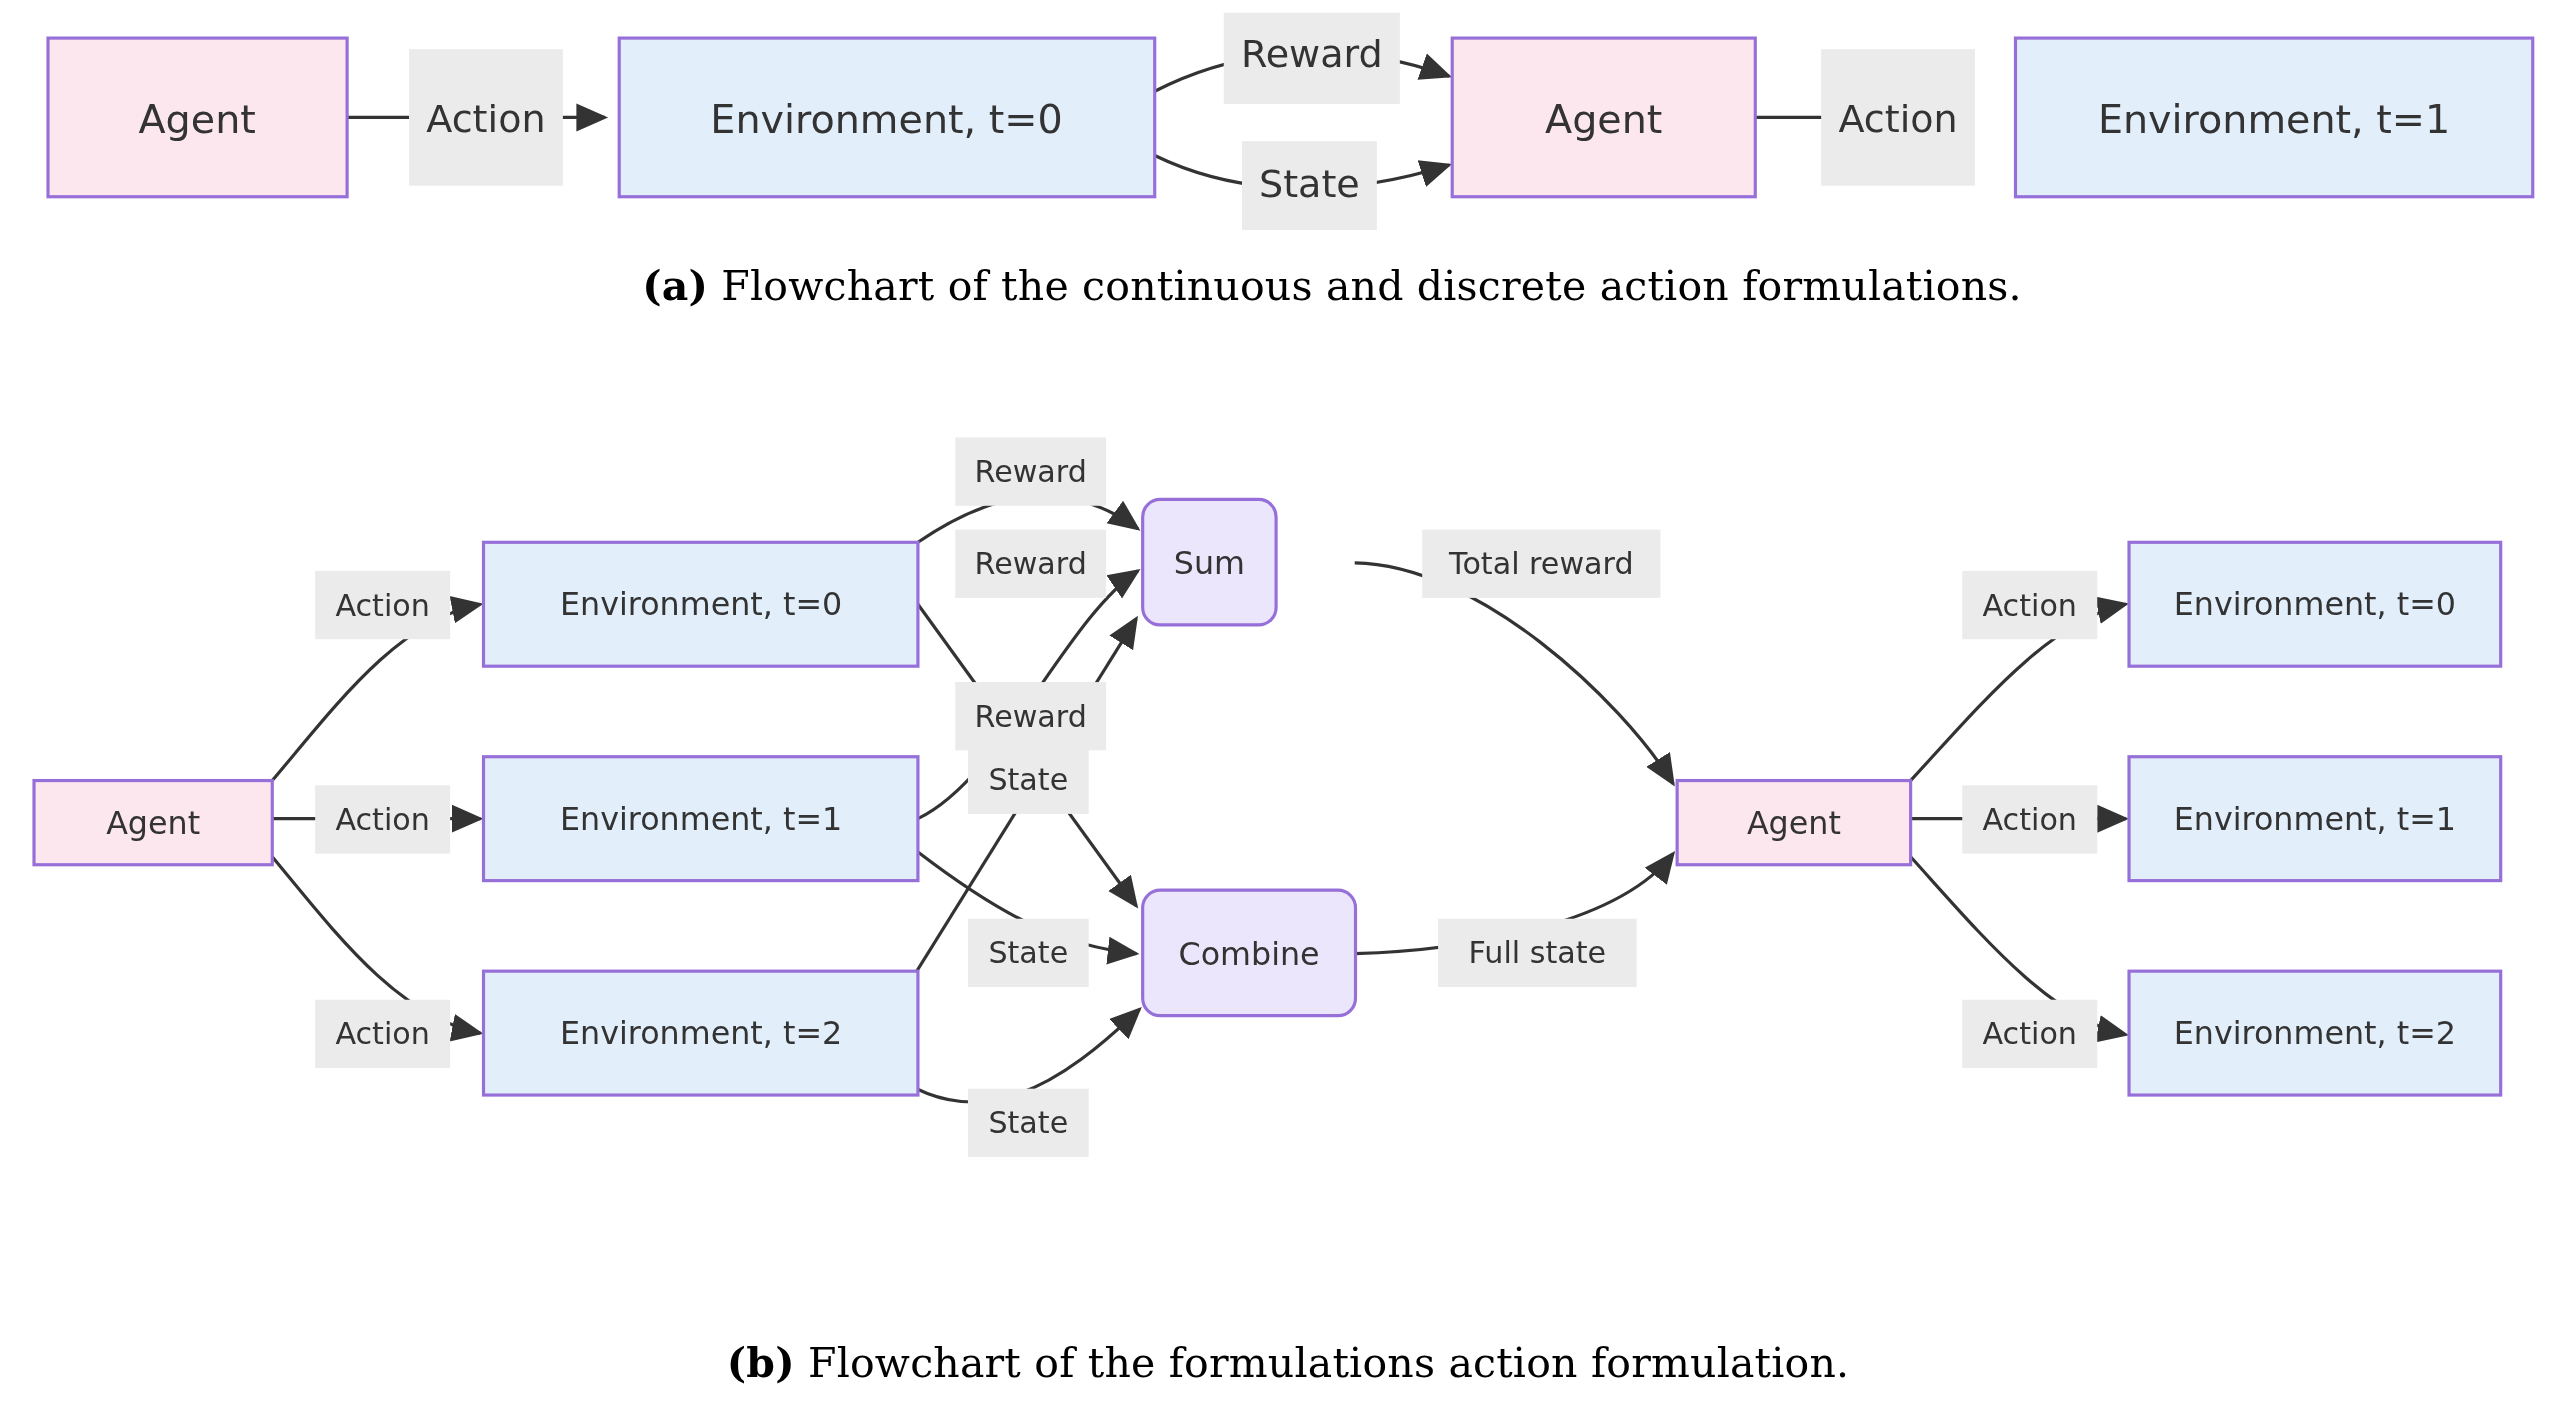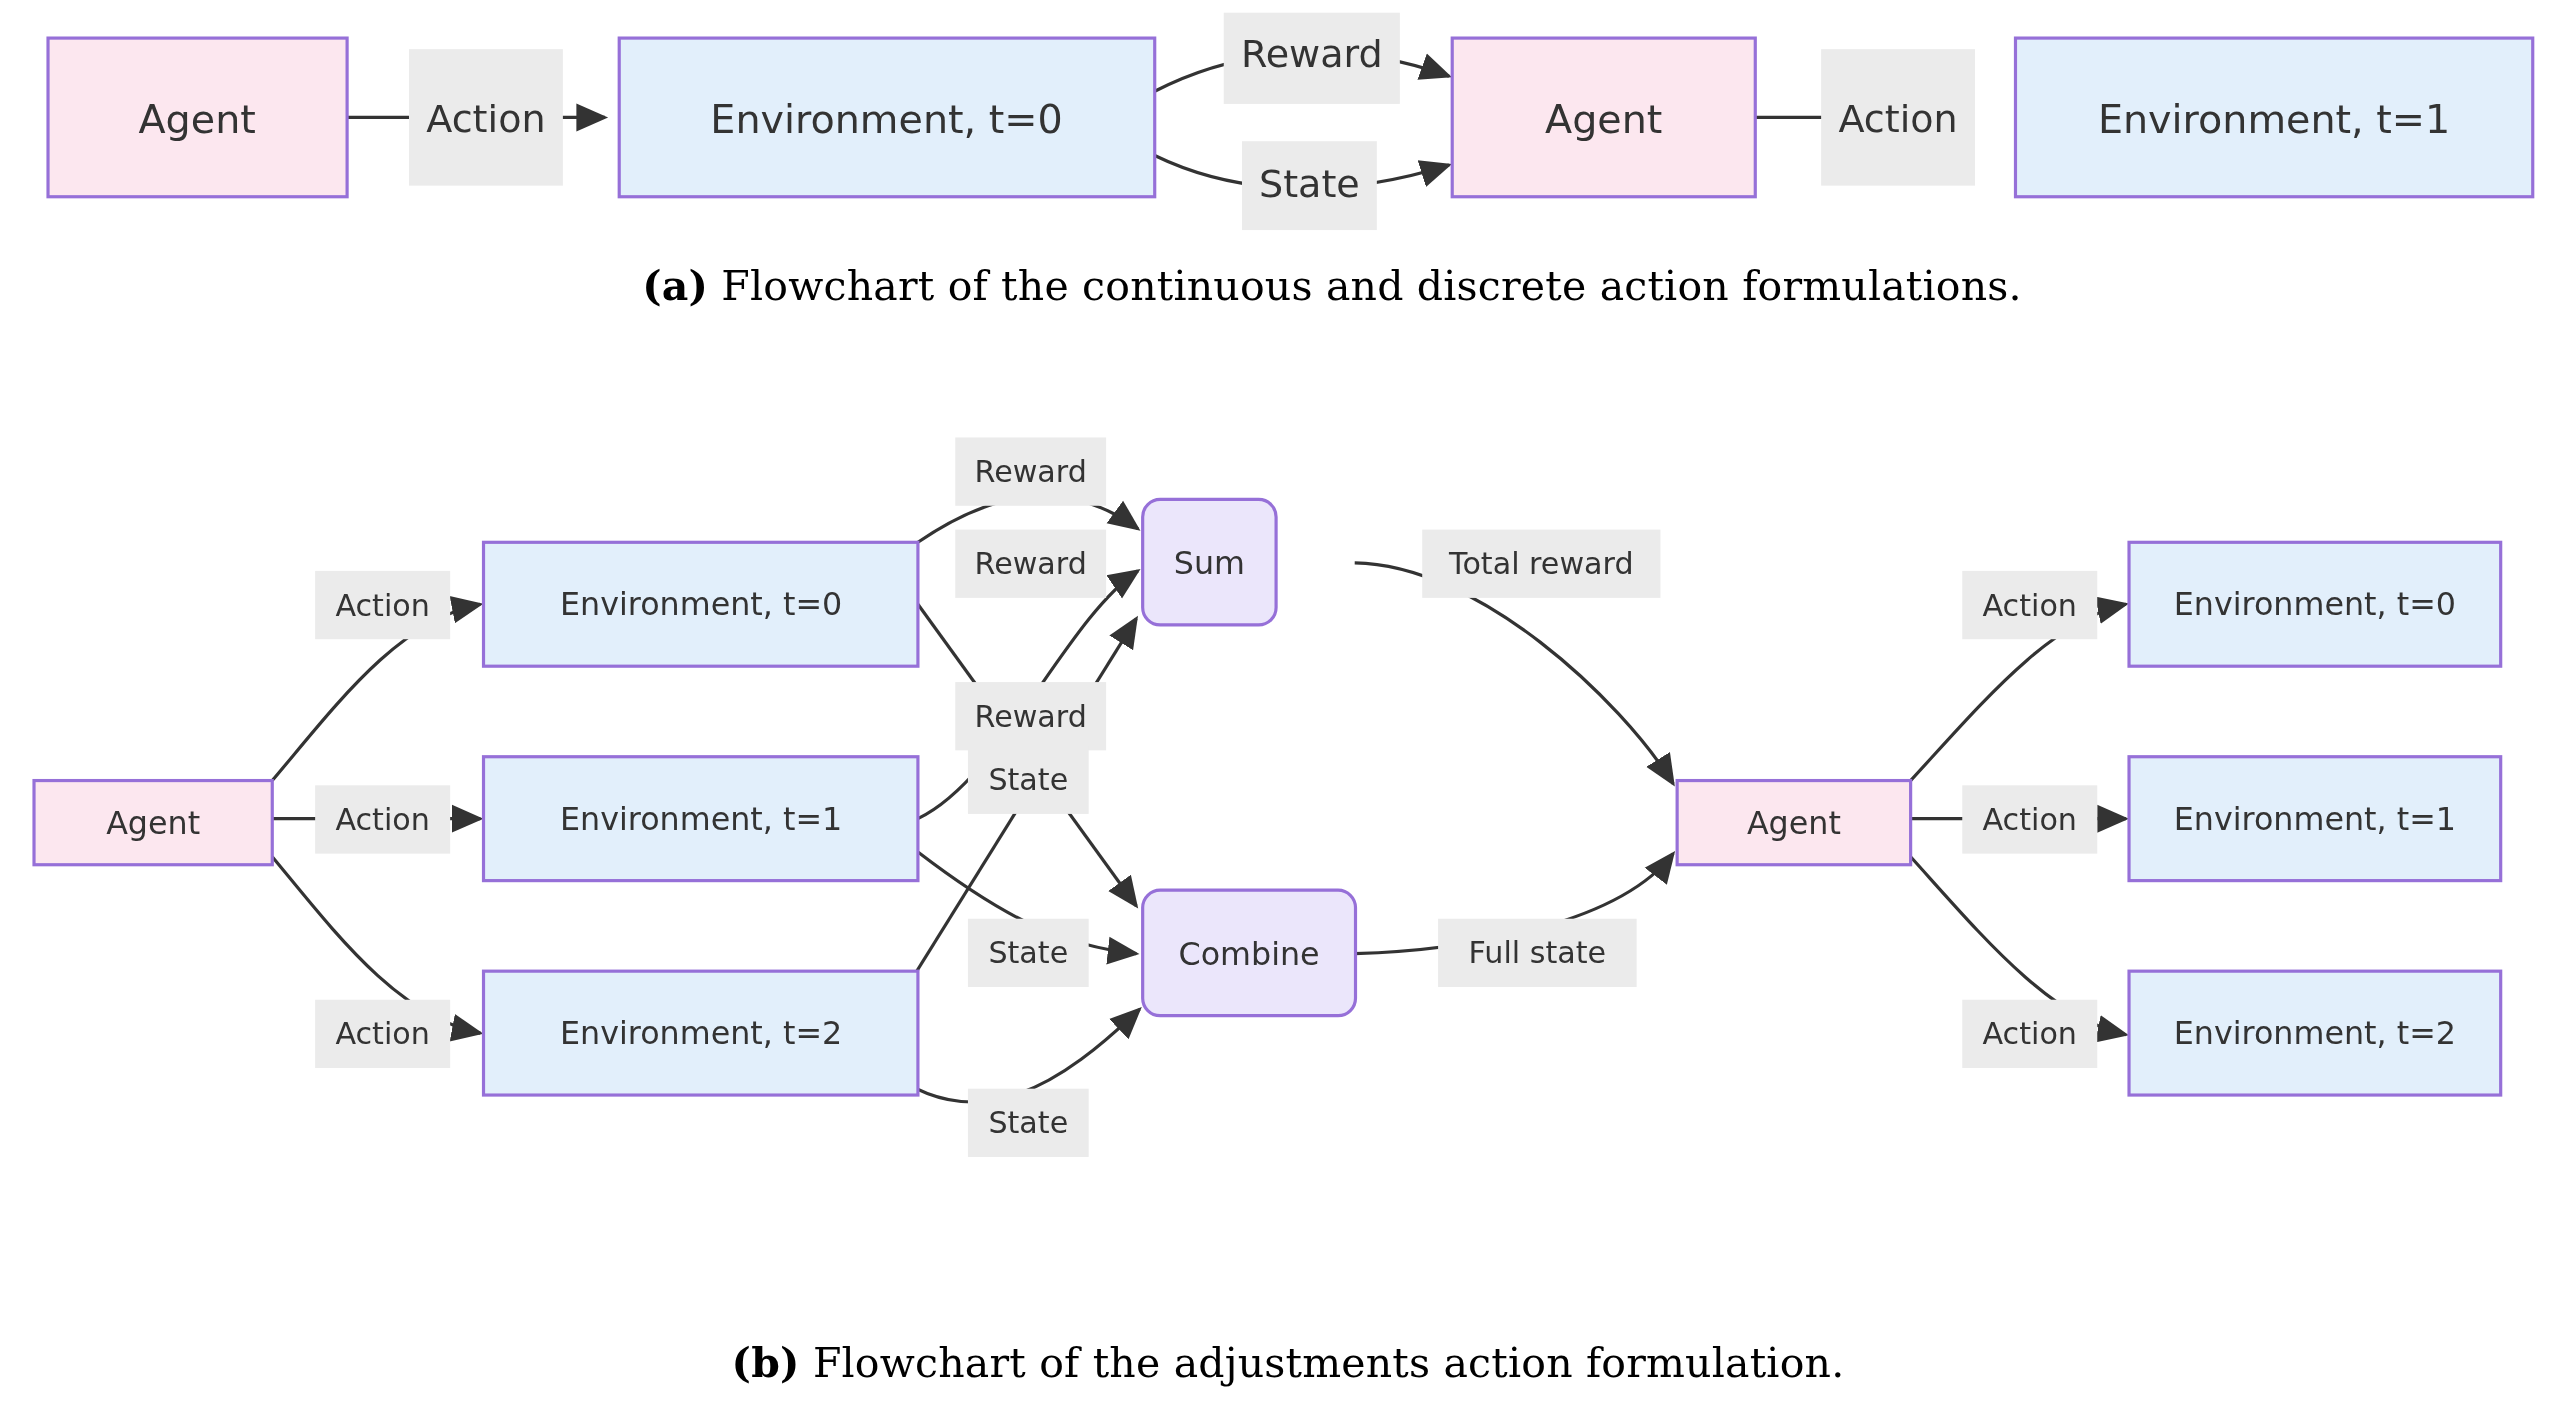--- a/index.html
+++ b/index.html
@@ -235,17 +235,17 @@
         <text class="edge-label-txt" x="2555" y="571" font-size="38">Action</text>
       </g>
       <g>
         <rect class="edge-label-bg" x="2470" y="798" width="170" height="86"></rect>
         <text class="edge-label-txt" x="2555" y="841" font-size="38">Action</text>
       </g>
     </svg>
   </div>
 
   <div class="caption" id="caption-b">
-    <b>(b)</b><span> Flowchart of the adjustments action formulation.</span>
+    <b>(b)</b><span> Flowchart of the formulations action formulation.</span>
   </div>
 
 </div>
 
 
 </body></html>

